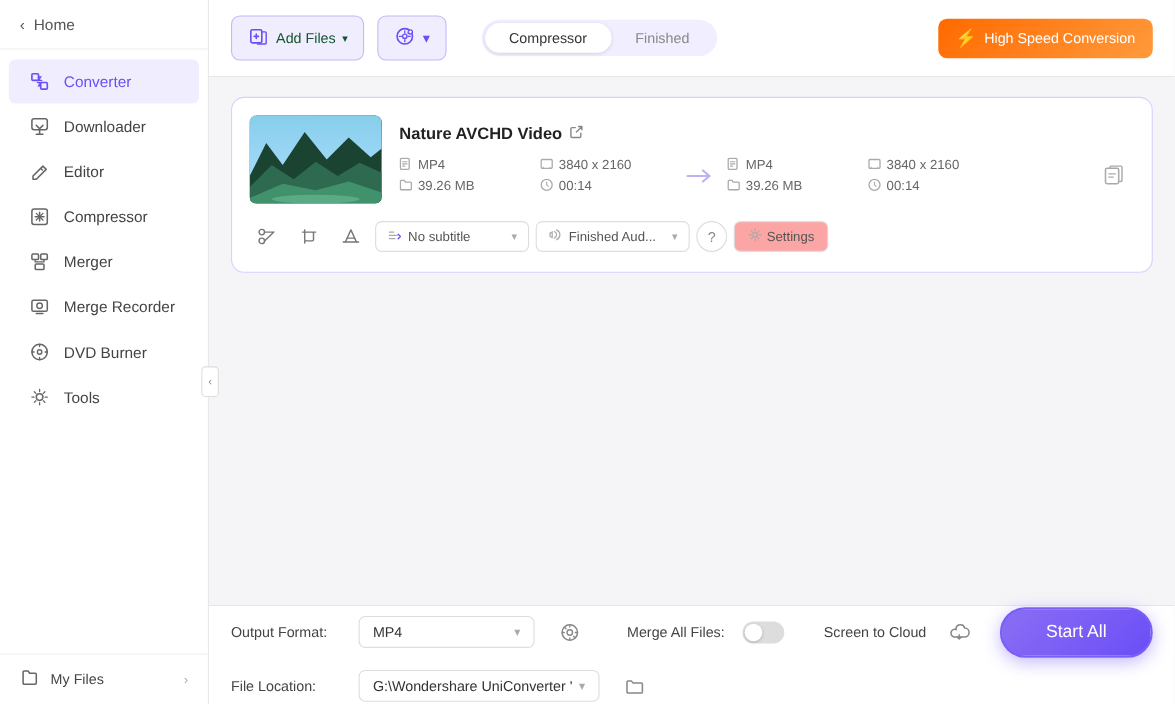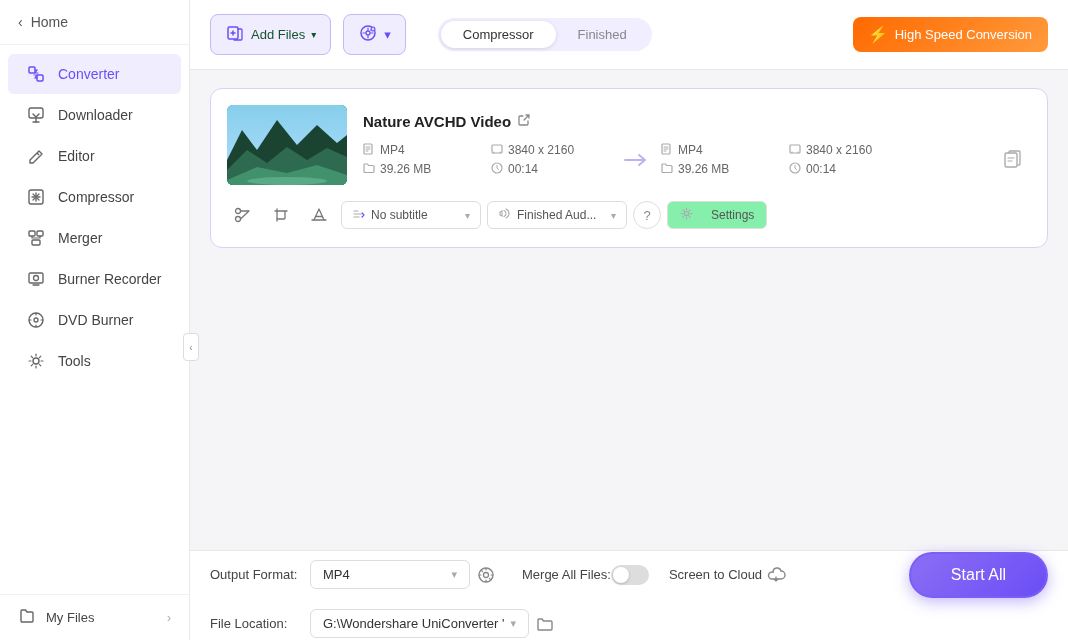--- a/index.html
+++ b/index.html
@@ -289,45 +289,46 @@
       display: flex;
       align-items: center;
       justify-content: center;
       font-size: 13px;
       color: #888;
       cursor: pointer;
     }
     .settings-btn {
       display: flex;
       align-items: center;
-      gap: 18px;
+      gap: 4px;
       border: 1px solid #ddd;
       border-radius: 6px;
       padding: 5px 12px;
       font-size: 12px;
       color: #555;
       cursor: pointer;
-      background: #86efac;
+      background: #fca5a5;
     }
     .settings-btn .ico { color: #999; font-size: 13px; }
 
     
     .bottom-bar {
       background: #fff;
       border-top: 1px solid #e8e8e8;
       padding: 0 20px;
       height: 90px;
       display: flex;
       flex-direction: column;
       justify-content: center;
       gap: 10px;
     }
     .bottom-row {
       display: flex;
       align-items: center;
+      gap: 16px;
     }
     .bottom-label {
       font-size: 13px;
       color: #444;
       min-width: 100px;
     }
     .format-select {
       display: flex;
       align-items: center;
       gap: 6px;
@@ -477,21 +478,21 @@
     </div>
 
     <div class="sidebar-item">
       <span class="icon-wrap">
         <svg width="18" height="18" viewBox="0 0 18 18" fill="none">
           <rect x="2" y="3" width="14" height="10" rx="1.5" stroke="#666" stroke-width="1.4"></rect>
           <circle cx="9" cy="8" r="2.5" stroke="#666" stroke-width="1.3"></circle>
           <path d="M6 15h6" stroke="#666" stroke-width="1.4" stroke-linecap="round"></path>
         </svg>
       </span>
-      <span>Burner Recorder</span>
+      <span>Merge Recorder</span>
     </div>
 
     <div class="sidebar-item">
       <span class="icon-wrap">
         <svg width="18" height="18" viewBox="0 0 18 18" fill="none">
           <circle cx="9" cy="9" r="7" stroke="#666" stroke-width="1.4"></circle>
           <circle cx="9" cy="9" r="2" stroke="#666" stroke-width="1.3"></circle>
           <path d="M9 2v2M9 14v2M2 9h2M14 9h2" stroke="#666" stroke-width="1.2" stroke-linecap="round"></path>
         </svg>
       </span>

